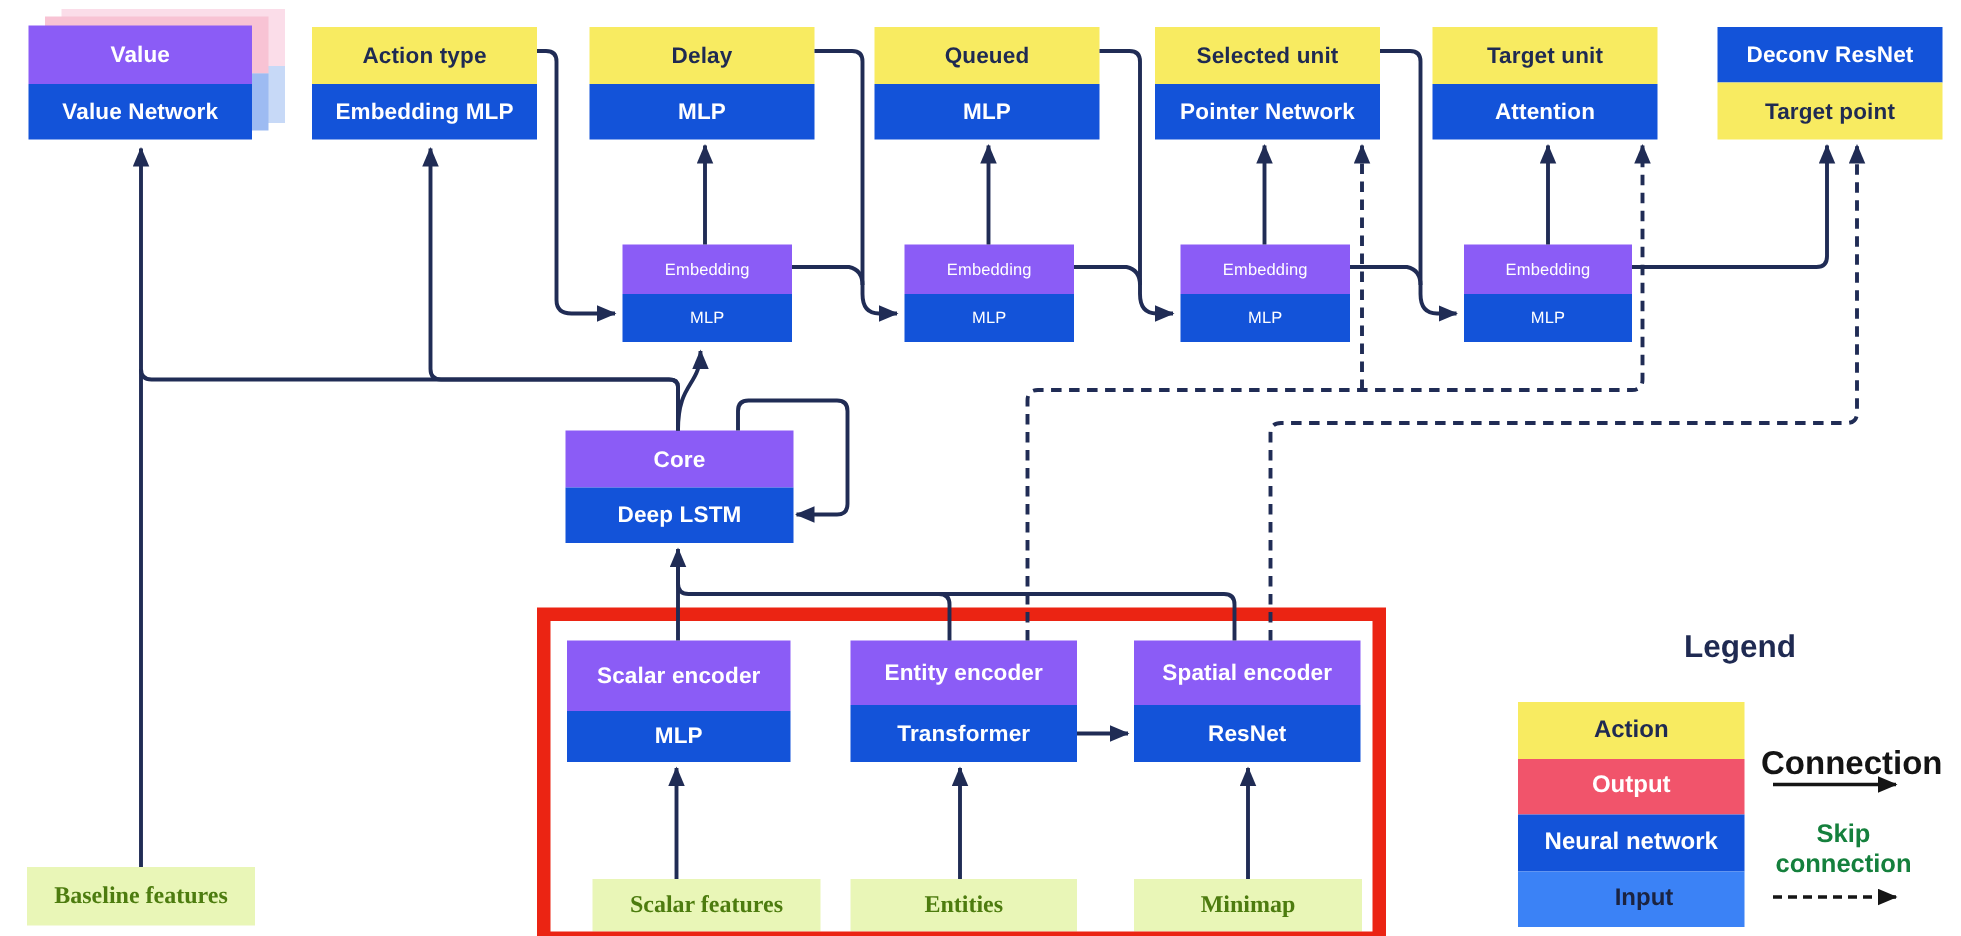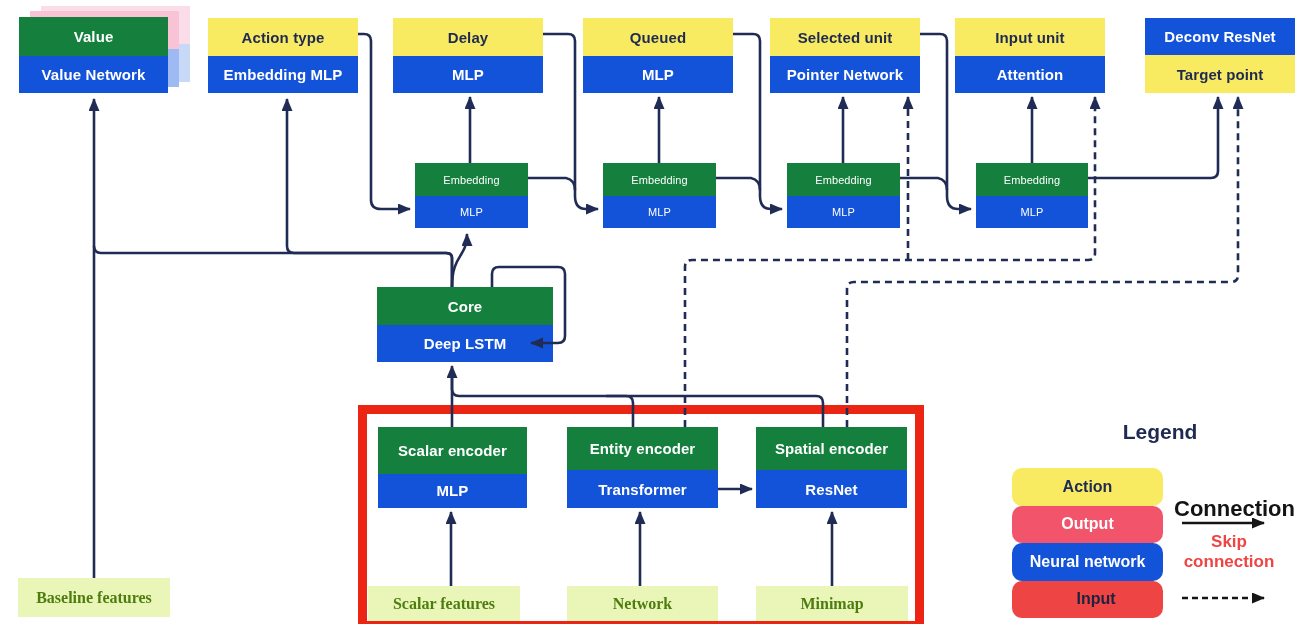--- a/index.html
+++ b/index.html
@@ -2,40 +2,40 @@
 <html><head>
 <meta charset="utf-8">
 <style>
   html,body{margin:0;padding:0;background:#ffffff;}
   #stage{position:relative;width:1307px;height:624px;background:#ffffff;overflow:hidden;
          font-family:"Liberation Sans",sans-serif;}
   .node{position:absolute;display:flex;flex-direction:column;z-index:3;}
   .seg{display:flex;align-items:center;justify-content:center;font-size:15px;font-weight:600;
        letter-spacing:.1px;white-space:nowrap;}
   .seg.yellow{background:#F8EB61;color:#1F2A52;}
-  .seg.pink{background:#15803d;color:#ffffff;}
+  .seg.pink{background:#8b5cf6;color:#ffffff;}
   .seg.blue{background:#1353D9;color:#ffffff;}
   .seg.small{font-size:11px;font-weight:500;}
   .inputbox{position:absolute;display:flex;align-items:center;justify-content:center;
             background:#E9F6B7;color:#4d7c0f;font-size:16px;font-weight:600;z-index:3;font-family:Liberation Serif, serif;}
   .ghost{position:absolute;display:flex;flex-direction:column;z-index:2;}
   .ghost .g{flex:1;}
   #wires{position:absolute;left:0;top:0;z-index:4;pointer-events:none;}
   #redbox{position:absolute;left:358px;top:405px;width:566px;height:225px;
           border:9px solid #EB2413;box-sizing:border-box;z-index:3;}
   .legend-title{position:absolute;left:1085px;top:420px;width:150px;text-align:center;
                 color:#1F2A52;font-size:21px;font-weight:600;z-index:3;}
   #legend-swatches{position:absolute;left:1012px;top:468px;width:151px;height:150px;
                    display:flex;flex-direction:column;z-index:3;}
   #legend-swatches .sw{flex:1;display:flex;align-items:center;justify-content:center;
-                       font-size:16px;font-weight:600;border-radius:10px;}
+                       font-size:16px;font-weight:600;}
   .legend-conn{position:absolute;left:1174px;top:496px;width:110px;text-align:center;
                color:#141414;font-size:22px;font-weight:600;z-index:3;}
-  .legend-skip{position:absolute;left:1174px;top:532px;width:110px;text-align:center;
-               color:#ef4444;font-size:17px;font-weight:600;line-height:1.15;z-index:3;}
+  .legend-skip{position:absolute;left:1174px;top:546px;width:110px;text-align:center;
+               color:#15803d;font-size:17px;font-weight:600;line-height:1.15;z-index:3;}
 </style>
 </head>
 <body>
 
 <div id="stage">
 
   <div class="ghost" style="left:41px;top:6px;width:149px;height:76px">
     <div class="g" style="background:#FBDDE9"></div>
     <div class="g" style="background:#C7D9F7"></div>
   </div>
@@ -59,21 +59,21 @@
   </div>
   <div class="node" style="left:583px;top:18px;width:150px;height:75px">
     <div class="seg yellow" style="height:38px">Queued</div>
     <div class="seg blue" style="height:37px">MLP</div>
   </div>
   <div class="node" style="left:770px;top:18px;width:150px;height:75px">
     <div class="seg yellow" style="height:38px">Selected unit</div>
     <div class="seg blue" style="height:37px">Pointer Network</div>
   </div>
   <div class="node" style="left:955px;top:18px;width:150px;height:75px">
-    <div class="seg yellow" style="height:38px">Input unit</div>
+    <div class="seg yellow" style="height:38px">Target unit</div>
     <div class="seg blue" style="height:37px">Attention</div>
   </div>
   <div class="node" style="left:1145px;top:18px;width:150px;height:75px">
     <div class="seg blue" style="height:37px">Deconv ResNet</div>
     <div class="seg yellow" style="height:38px">Target point</div>
   </div>
 
   <div class="node" style="left:415px;top:163px;width:113px;height:65px">
     <div class="seg pink small" style="height:33px">Embedding</div>
     <div class="seg blue small" style="height:32px">MLP</div>
@@ -84,51 +84,51 @@
   </div>
   <div class="node" style="left:787px;top:163px;width:113px;height:65px">
     <div class="seg pink small" style="height:33px">Embedding</div>
     <div class="seg blue small" style="height:32px">MLP</div>
   </div>
   <div class="node" style="left:976px;top:163px;width:112px;height:65px">
     <div class="seg pink small" style="height:33px">Embedding</div>
     <div class="seg blue small" style="height:32px">MLP</div>
   </div>
 
-  <div class="node" style="left:377px;top:287px;width:176px;height:75px">
+  <div class="node" style="left:377px;top:287px;width:152px;height:75px">
     <div class="seg pink" style="height:38px">Core</div>
     <div class="seg blue" style="height:37px">Deep LSTM</div>
   </div>
 
   <div class="node" style="left:378px;top:427px;width:149px;height:81px">
     <div class="seg pink" style="height:52px">Scalar encoder</div>
     <div class="seg blue" style="height:38px">MLP</div>
   </div>
   <div class="node" style="left:567px;top:427px;width:151px;height:92px">
     <div class="seg pink" style="height:43px">Entity encoder</div>
     <div class="seg blue" style="height:38px">Transformer</div>
   </div>
   <div class="node" style="left:756px;top:427px;width:151px;height:81px">
     <div class="seg pink" style="height:43px">Spatial encoder</div>
     <div class="seg blue" style="height:38px">ResNet</div>
   </div>
 
   <div class="inputbox" style="left:18px;top:578px;width:152px;height:39px">Baseline features</div>
-  <div class="inputbox" style="left:368px;top:586px;width:152px;height:35px">Scalar features</div>
-  <div class="inputbox" style="left:567px;top:586px;width:151px;height:35px">Network</div>
+  <div class="inputbox" style="left:395px;top:586px;width:152px;height:35px">Scalar features</div>
+  <div class="inputbox" style="left:567px;top:586px;width:151px;height:35px">Entities</div>
   <div class="inputbox" style="left:756px;top:586px;width:152px;height:35px">Minimap</div>
 
   <div id="redbox"></div>
 
   <div class="legend-title">Legend</div>
   <div id="legend-swatches">
     <div class="sw" style="background: rgb(248, 235, 97); color: rgb(31, 42, 82);">Action</div>
     <div class="sw" style="background: rgb(241, 84, 107); color: rgb(255, 255, 255);">Output</div>
     <div class="sw" style="background: rgb(19, 83, 217); color: rgb(255, 255, 255);">Neural network</div>
-    <div class="sw" style="background: #ef4444; color: rgb(27, 35, 64); padding-left: 17px;">Input</div>
+    <div class="sw" style="background: #3b82f6; color: rgb(27, 35, 64); padding-left: 17px;">Input</div>
   </div>
   <div class="legend-conn">Connection</div>
   <div class="legend-skip">Skip connection</div>
 
   <svg id="wires" width="1307" height="624" viewBox="0 0 1307 624">
     <defs>
       <marker id="an" markerUnits="userSpaceOnUse" markerWidth="15" markerHeight="13" refX="12" refY="5.5" orient="auto">
         <path d="M0,0 L13,5.5 L0,11 Z" fill="#202C55"></path>
       </marker>
       <marker id="ab" markerUnits="userSpaceOnUse" markerWidth="15" markerHeight="13" refX="12" refY="5.5" orient="auto">

